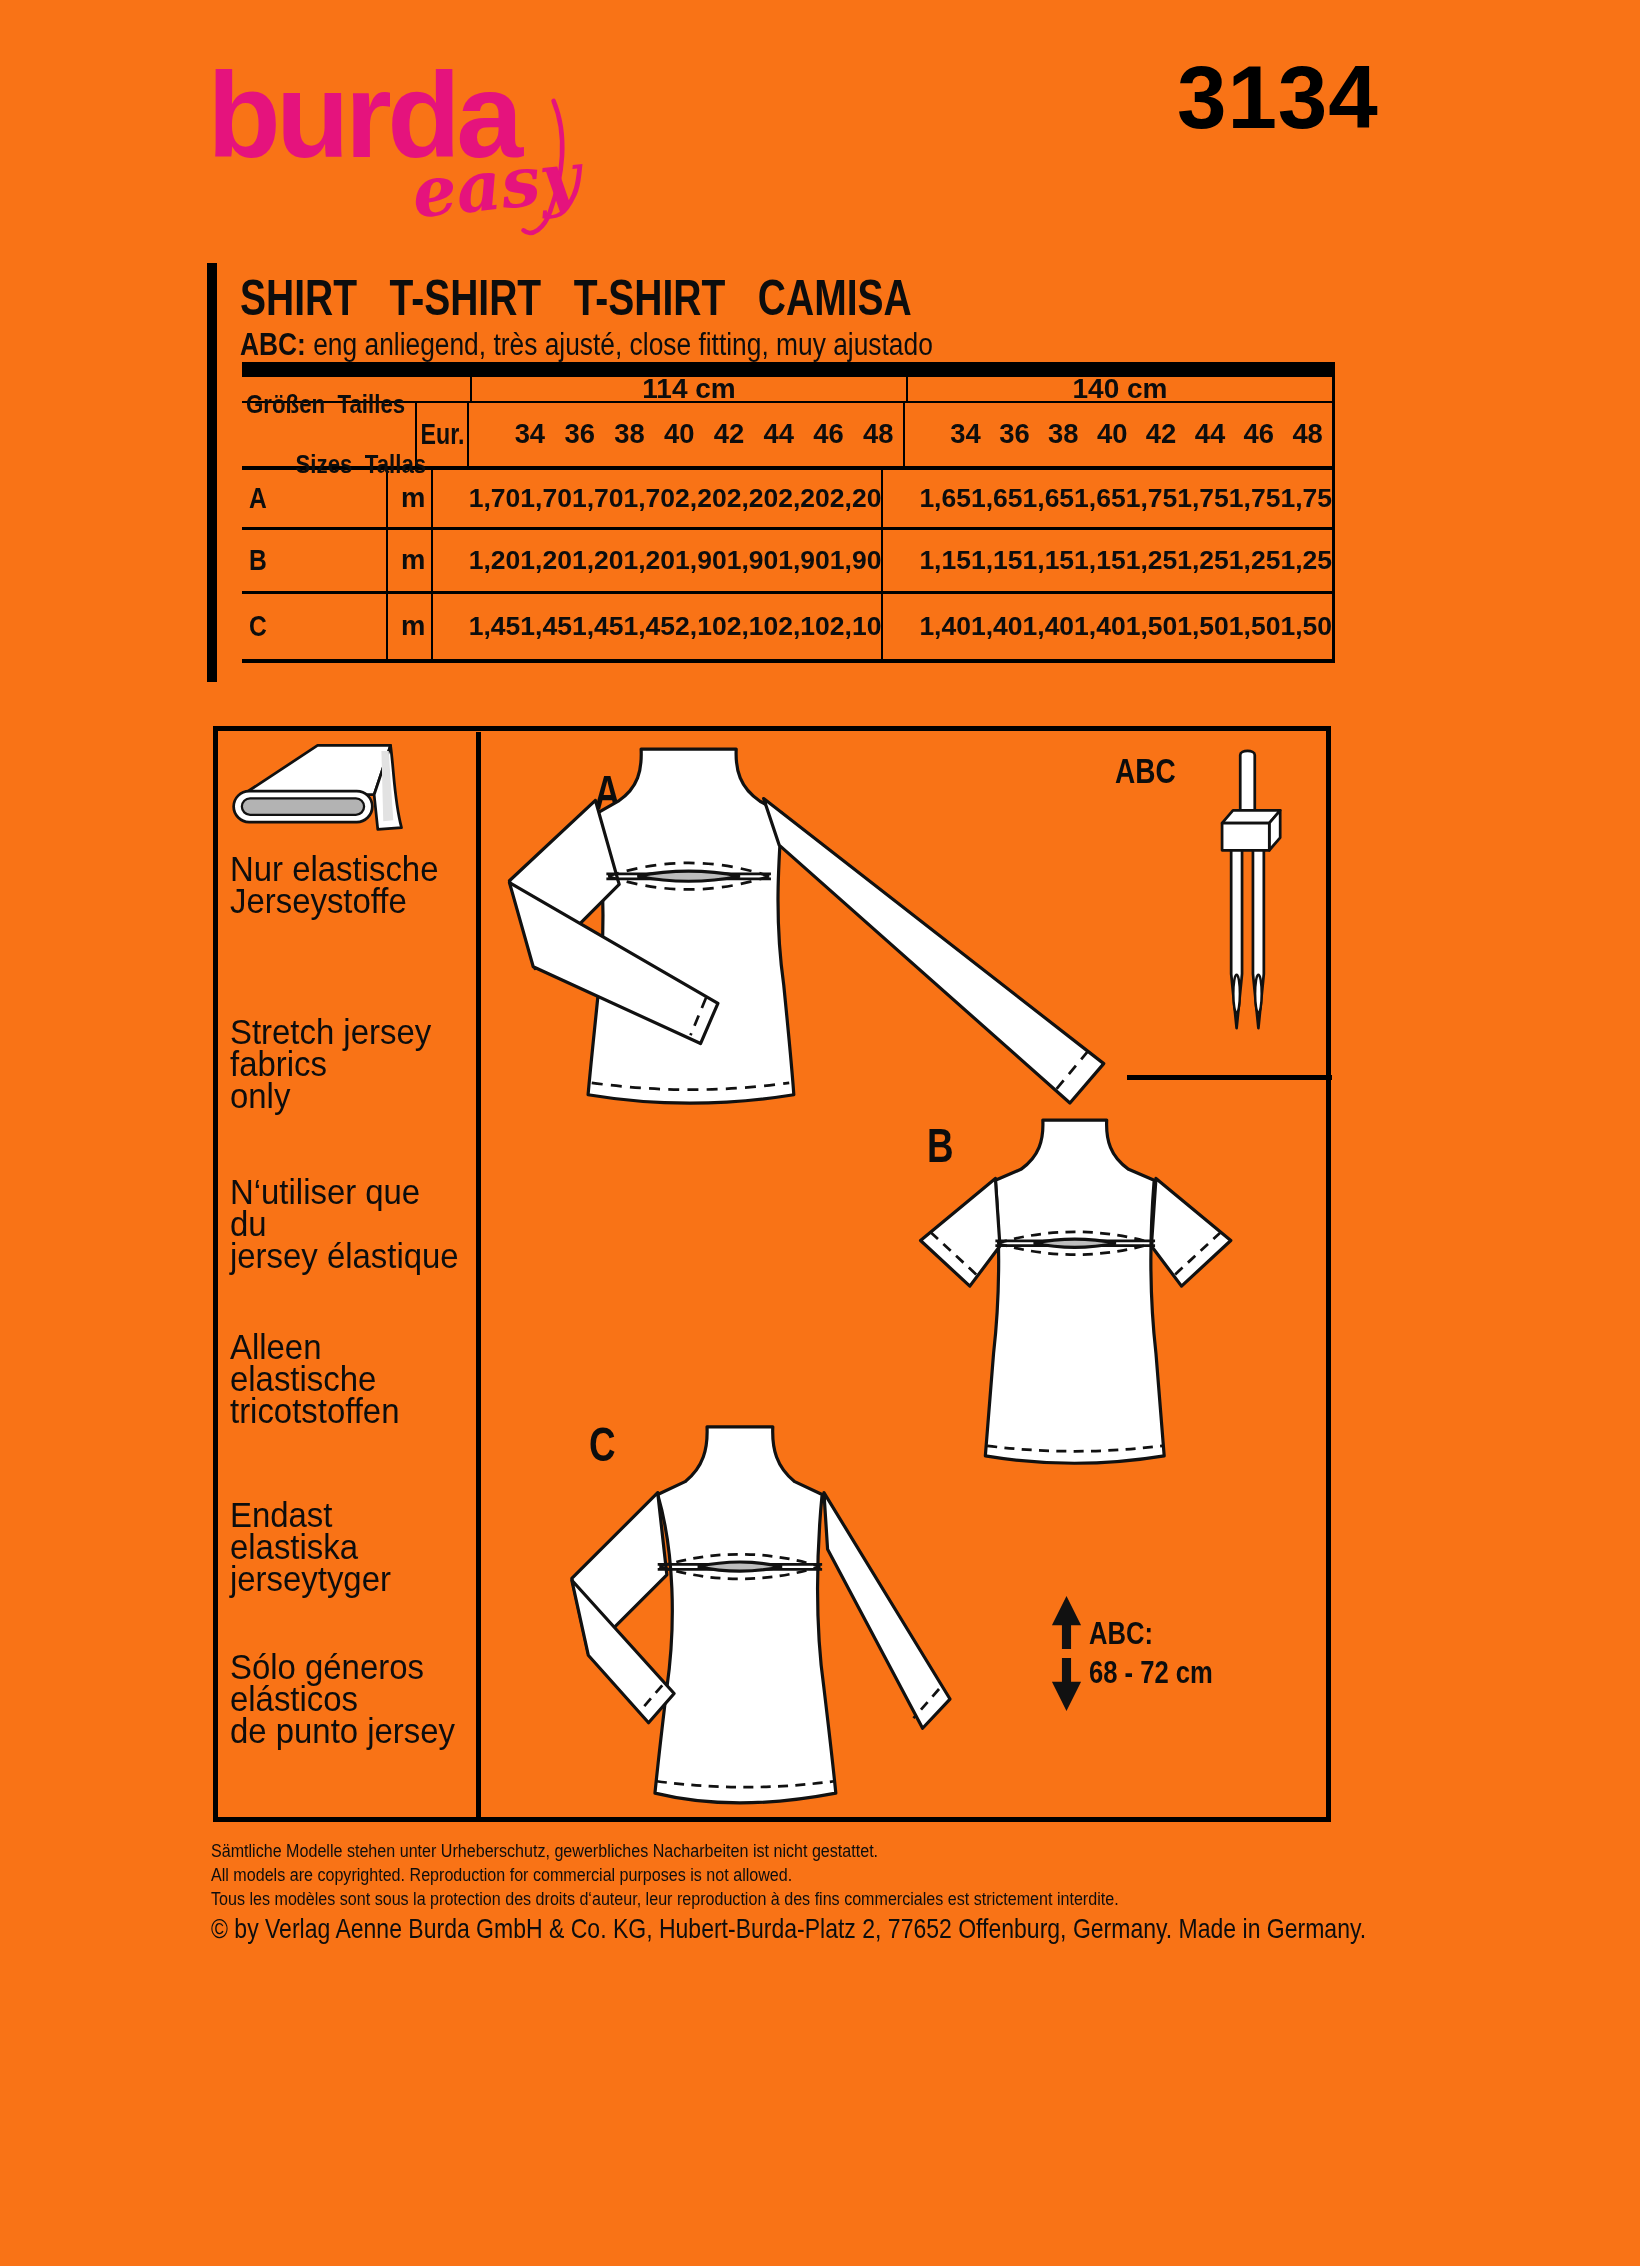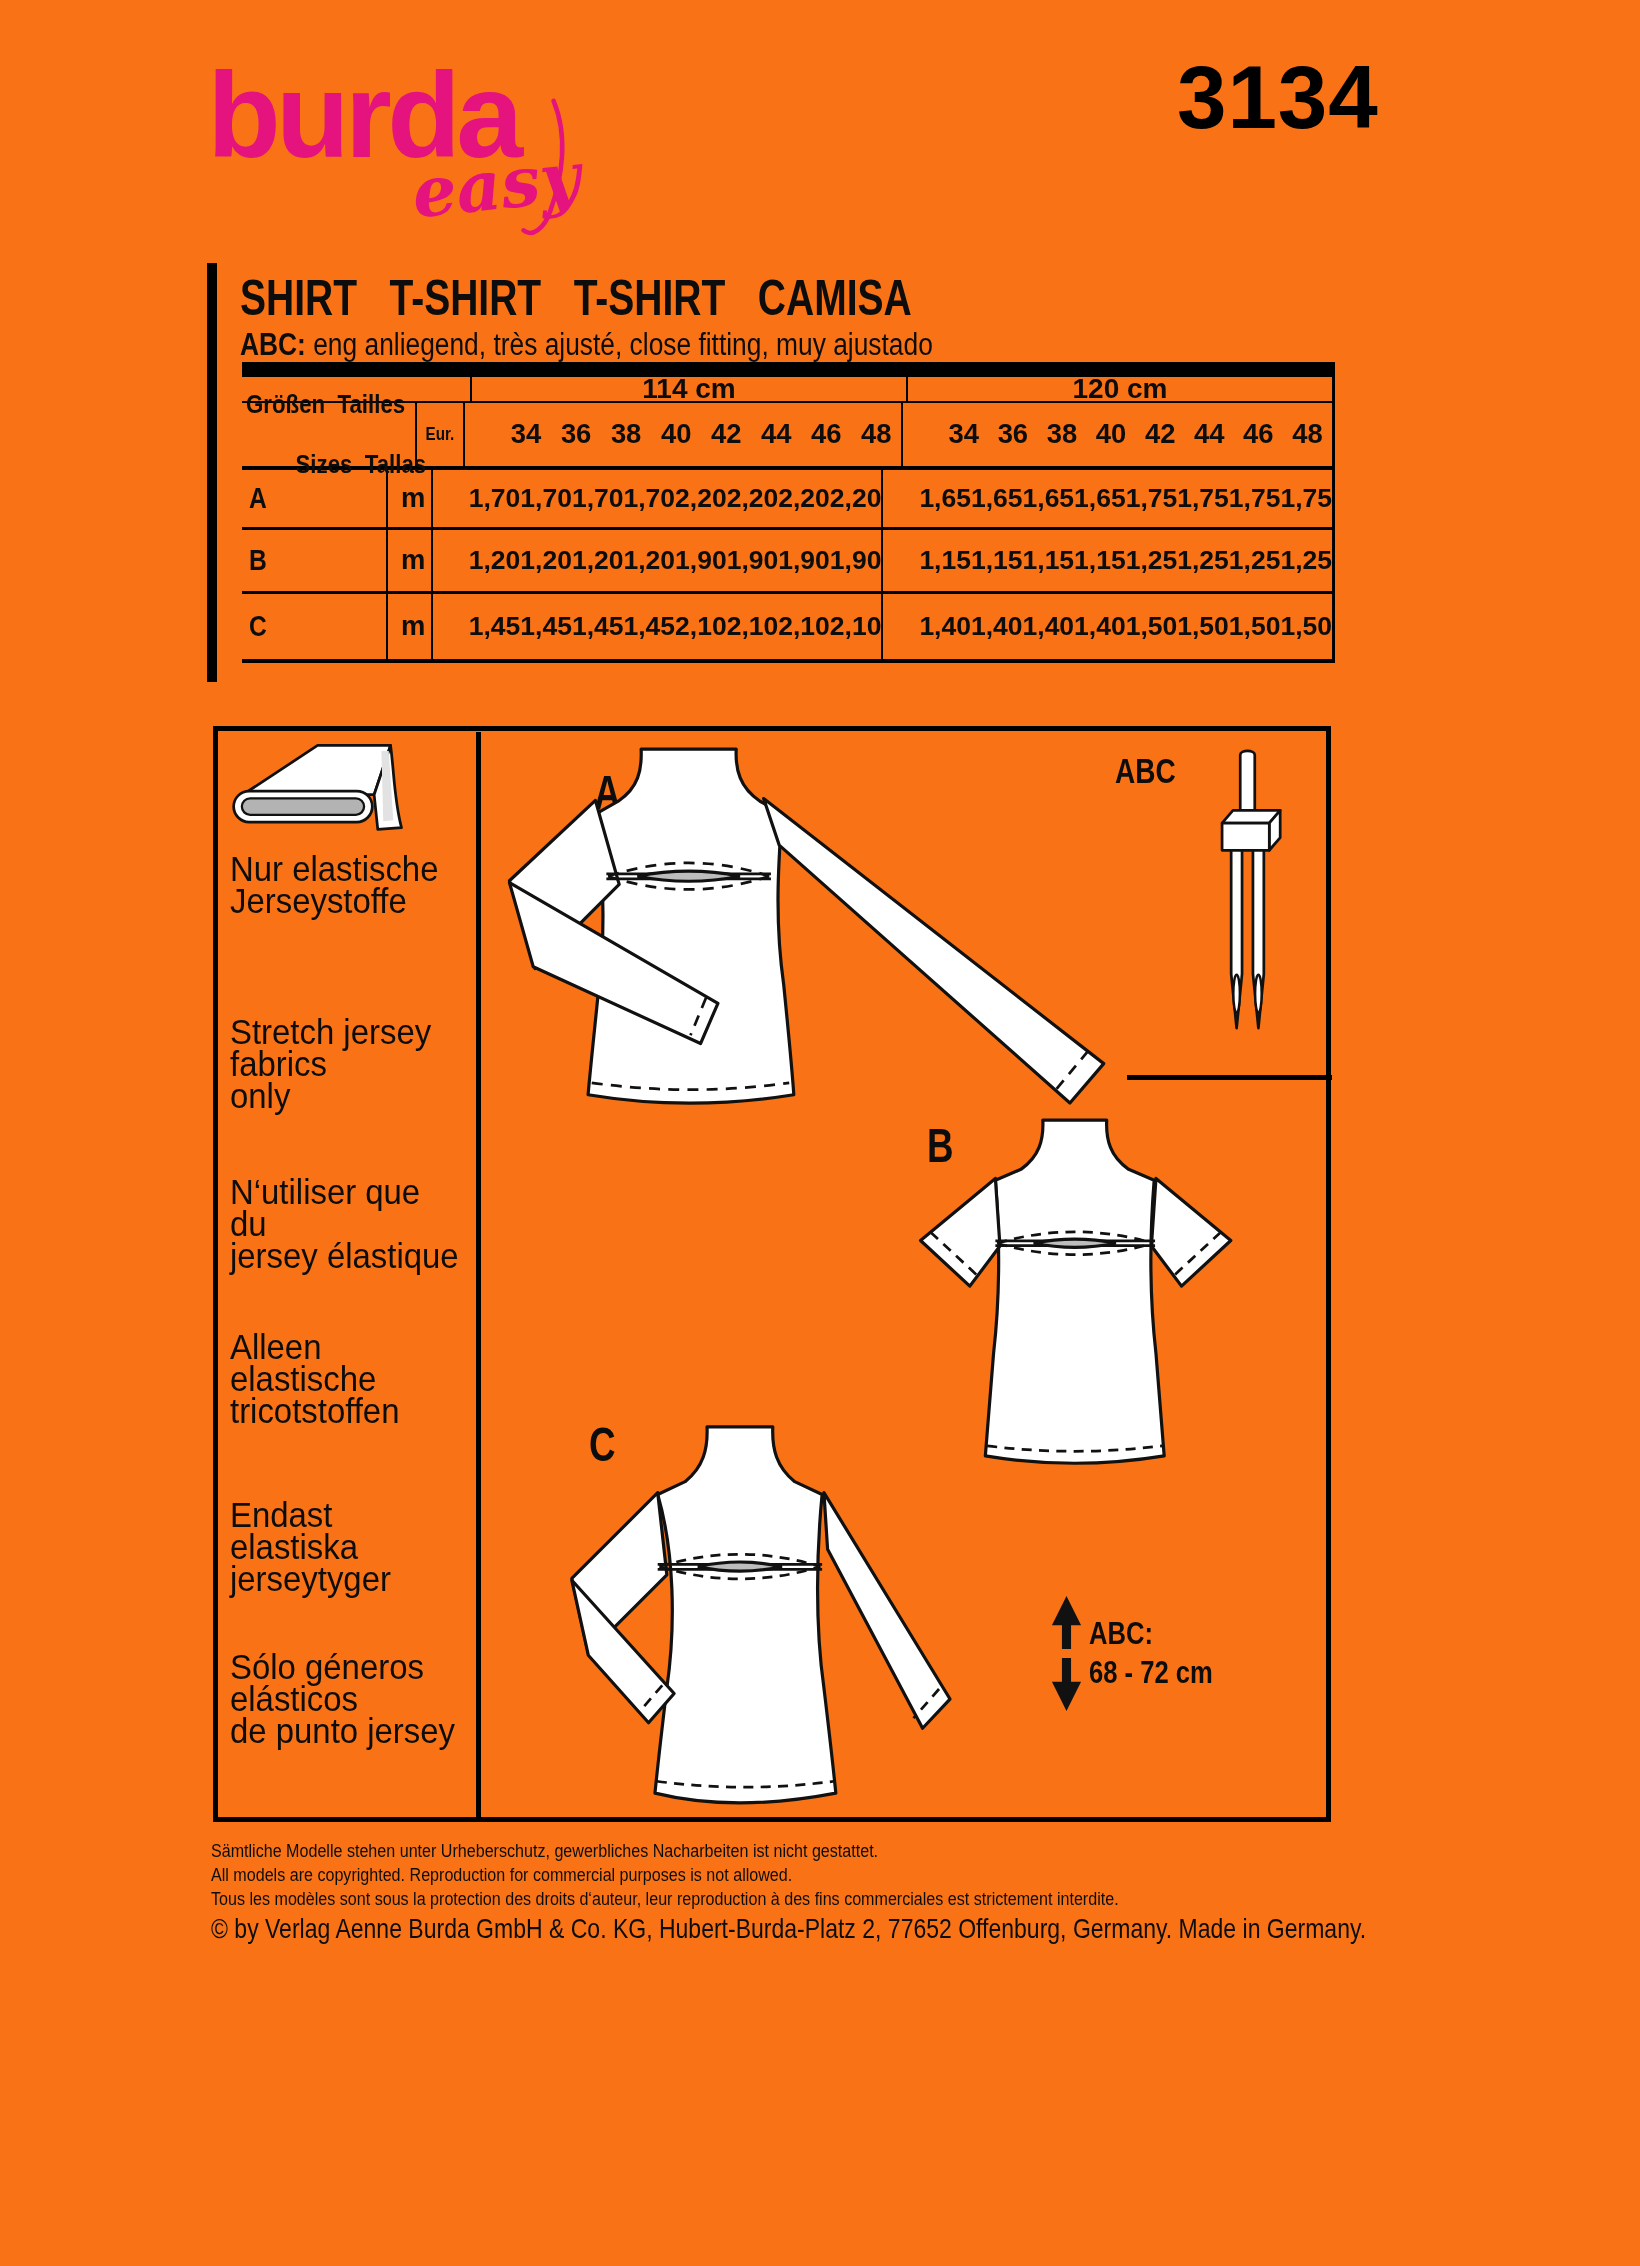--- a/index.html
+++ b/index.html
@@ -28,21 +28,21 @@
   .row2 { height:67px; border-bottom:4.6px solid #000; }
   .rowA { height:60px; border-bottom:3.7px solid #000; }
   .rowB { height:64px; border-bottom:3.7px solid #000; }
   .rowC { height:69px; border-bottom:4.6px solid #000; }
   .c { display:flex; align-items:center; justify-content:center; font-weight:bold; }
   .spacer { width:228px; }
   .grp1h { width:436px; border-left:2.7px solid #000; font-size:28px; }
   .grp2h { width:426px; border-left:2.7px solid #000; font-size:28px; }
   .labelcol { width:175px; border-right:2.7px solid #000; justify-content:flex-start; padding-left:3.7px; }
   .labelcol .two { font-size:26.5px; line-height:30px; transform:scaleX(.84); transform-origin:left center; white-space:pre; }
-  .eurcol { width:52px; border-right:2.7px solid #000; font-size:19px; }
+  .eurcol { width:52px; border-right:2.7px solid #000; font-size:29px; }
   .eurcol span{ transform:scaleX(.8); }
   .grp { width:436px; border-right:2.7px solid #000; display:flex;margin-left:36px; }
   .grp.g2 { width:426px; border-right:none; }
   .grp .c { flex:1; font-size:26.5px; }
   .sizec { font-size:27.4px !important; }
   .viewlab { justify-content:flex-start; padding-left:7.3px; font-size:29px; }
   .viewlab span { transform:scaleX(.85); transform-origin:left center; }
   .unitc { justify-content:flex-end; padding-right:5.5px; font-size:27.4px; }
 
   
@@ -85,21 +85,21 @@
   </div>
 
   <div class="abs subtitle" style="left:240px;top:327px;"><b>ABC:</b><span> eng anliegend, très ajusté, close fitting, muy ajustado</span></div>
 
   <div class="abs ytable">
     <div class="topbar"></div>
 
     <div class="trow row1">
       <div class="spacer"></div>
       <div class="c grp1h">114 cm</div>
-      <div class="c grp2h">120 cm</div>
+      <div class="c grp2h">140 cm</div>
     </div>
 
     <div class="trow row2">
       <div class="c labelcol">
         <div class="two"><span>Größen  Tailles</span><br>
         <span>Sizes  Tallas</span></div>
       </div>
       <div class="c eurcol">
           <span>Eur.</span>
         </div>

